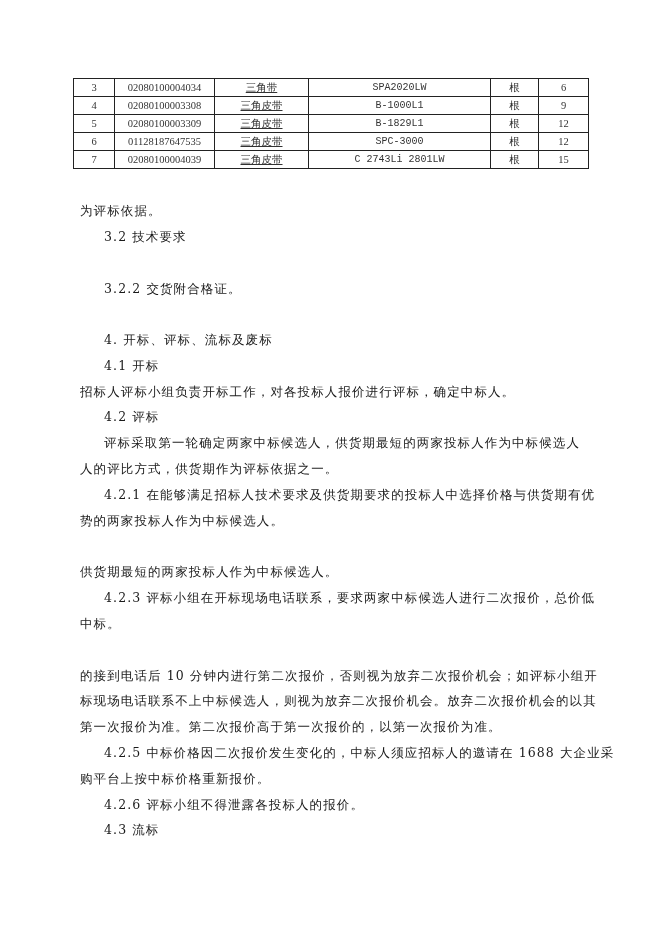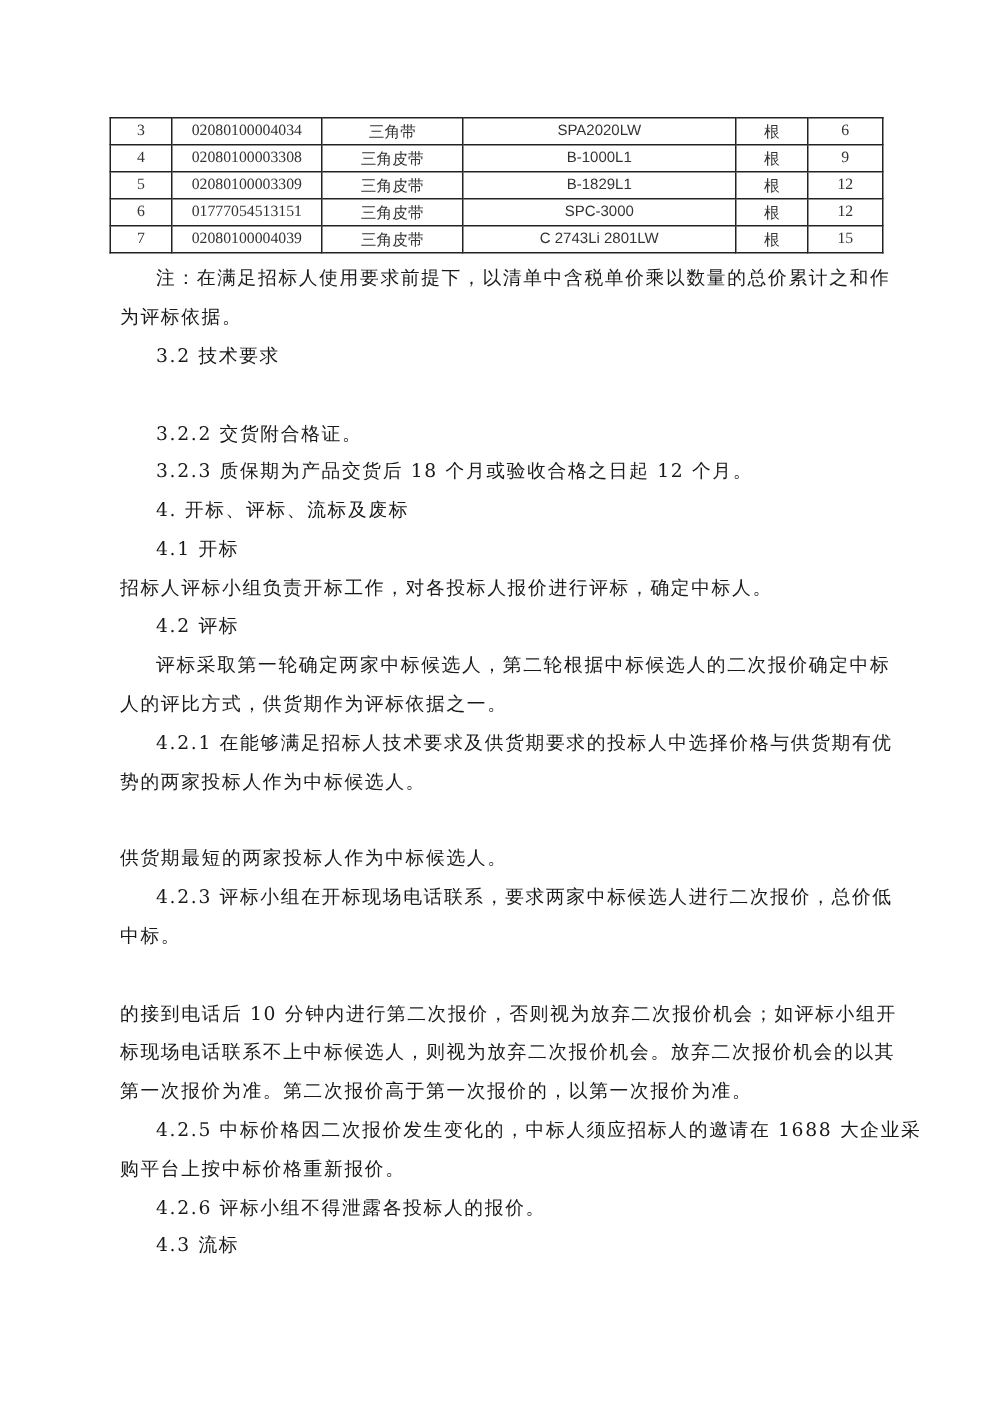--- a/index.html
+++ b/index.html
@@ -4,22 +4,22 @@
 <style>
   html, body { margin: 0; padding: 0; background: #ffffff; }
   body { width: 662px; height: 936px; position: relative; overflow: hidden;
          font-family: "DejaVu Serif", "Liberation Serif", serif; color: #1a1a1a; }
   .page { position: absolute; left: 0; top: 0; width: 662px; height: 936px; }
   table.items { position: absolute; left: 73px; top: 78px; border-collapse: collapse;
                 font-family: "Liberation Serif", "DejaVu Serif", serif; font-size: 10.5px; color: #333; }
   table.items td { border: 1px solid #222; height: 17px; padding: 0; text-align: center; vertical-align: middle; }
   table.items td.c1 { width: 40px; }
   table.items td.c2 { width: 99px; margin-left: 40px; }
-  table.items td.c3 { width: 93px; }
-  table.items td.c4 { width: 181px; font-family: Liberation Sans, sans-serif; font-size: 10px; }
+  table.items td.c3 { width: 93px; text-decoration: underline; }
+  table.items td.c4 { width: 181px; font-family: Liberation Mono, monospace; font-size: 10px; }
   table.items td.c5 { width: 47px; }
   table.items td.c6 { width: 49px; }
   .line { position: absolute; left: 80px; font-size: 12.5px; letter-spacing: 1.1px; white-space: nowrap; line-height: 16px; }
   .ind { left: 104px; }
 </style>
 </head>
 <body>
 
 <div class="page">
 
@@ -44,47 +44,45 @@
       <tr>
         <td class="c1">5</td>
         <td class="c2">02080100003309</td>
         <td class="c3">三角皮带</td>
         <td class="c4">B-1829L1</td>
         <td class="c5">根</td>
         <td class="c6">12</td>
       </tr>
       <tr>
         <td class="c1">6</td>
-        <td class="c2">01777054513151</td>
+        <td class="c2">01128187647535</td>
         <td class="c3">三角皮带</td>
         <td class="c4">SPC-3000</td>
         <td class="c5">根</td>
         <td class="c6">12</td>
       </tr>
       <tr>
         <td class="c1">7</td>
         <td class="c2">02080100004039</td>
         <td class="c3">三角皮带</td>
         <td class="c4">C 2743Li 2801LW</td>
         <td class="c5">根</td>
         <td class="c6">15</td>
       </tr>
     </tbody>
   </table>
 
-  <div class="line ind" style="top:177px">注：在满足招标人使用要求前提下，以清单中含税单价乘以数量的总价累计之和作</div>
   <div class="line" style="top:203px">为评标依据。</div>
   <div class="line ind" style="top:229px">3.2 技术要求</div>
   <div class="line ind" style="top:281px">3.2.2 交货附合格证。</div>
-  <div class="line ind" style="top:306px">3.2.3 质保期为产品交货后 18 个月或验收合格之日起 12 个月。</div>
   <div class="line ind" style="top:332px">4.  开标、评标、流标及废标</div>
   <div class="line ind" style="top:358px">4.1 开标</div>
   <div class="line" style="top:384px">招标人评标小组负责开标工作，对各投标人报价进行评标，确定中标人。</div>
   <div class="line ind" style="top:409px">4.2 评标</div>
-  <div class="line ind" style="top:435px">评标采取第一轮确定两家中标候选人，第二轮根据中标候选人的二次报价确定中标</div>
+  <div class="line ind" style="top:435px">评标采取第一轮确定两家中标候选人，供货期最短的两家投标人作为中标候选人</div>
   <div class="line" style="top:461px">人的评比方式，供货期作为评标依据之一。</div>
   <div class="line ind" style="top:487px">4.2.1 在能够满足招标人技术要求及供货期要求的投标人中选择价格与供货期有优</div>
   <div class="line" style="top:513px">势的两家投标人作为中标候选人。</div>
   <div class="line" style="top:564px">供货期最短的两家投标人作为中标候选人。</div>
   <div class="line ind" style="top:590px">4.2.3 评标小组在开标现场电话联系，要求两家中标候选人进行二次报价，总价低</div>
   <div class="line" style="top:616px">中标。</div>
   <div class="line" style="top:668px">的接到电话后 10 分钟内进行第二次报价，否则视为放弃二次报价机会；如评标小组开</div>
   <div class="line" style="top:719px">第一次报价为准。第二次报价高于第一次报价的，以第一次报价为准。</div>
   <div class="line" style="top:693px">标现场电话联系不上中标候选人，则视为放弃二次报价机会。放弃二次报价机会的以其</div>
   <div class="line ind" style="top:745px">4.2.5 中标价格因二次报价发生变化的，中标人须应招标人的邀请在 1688 大企业采</div>

